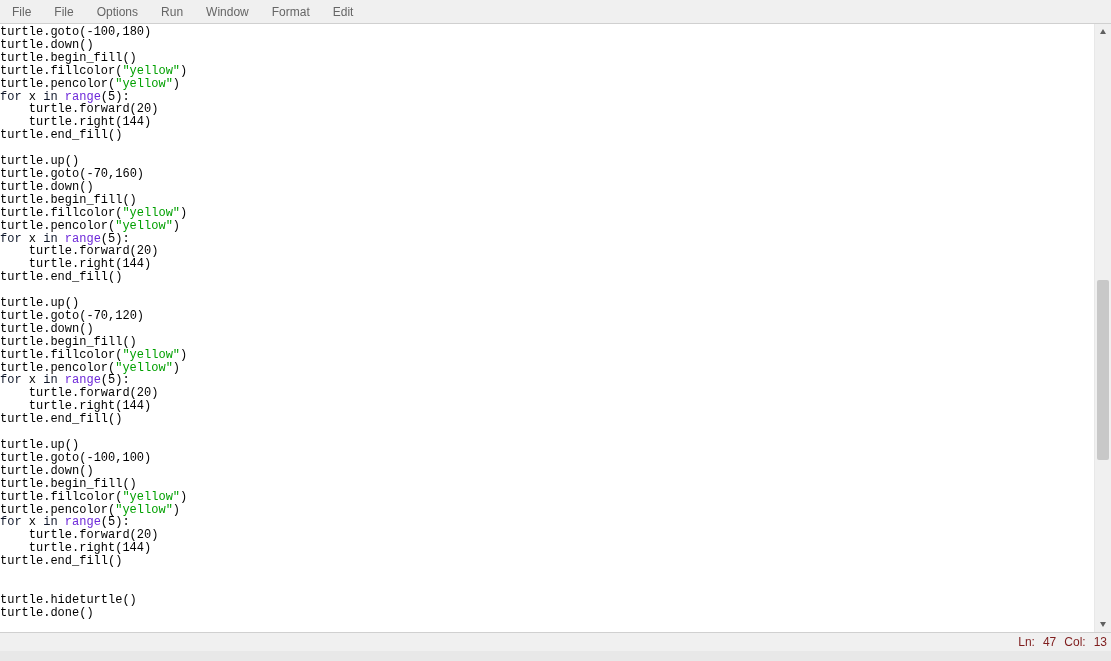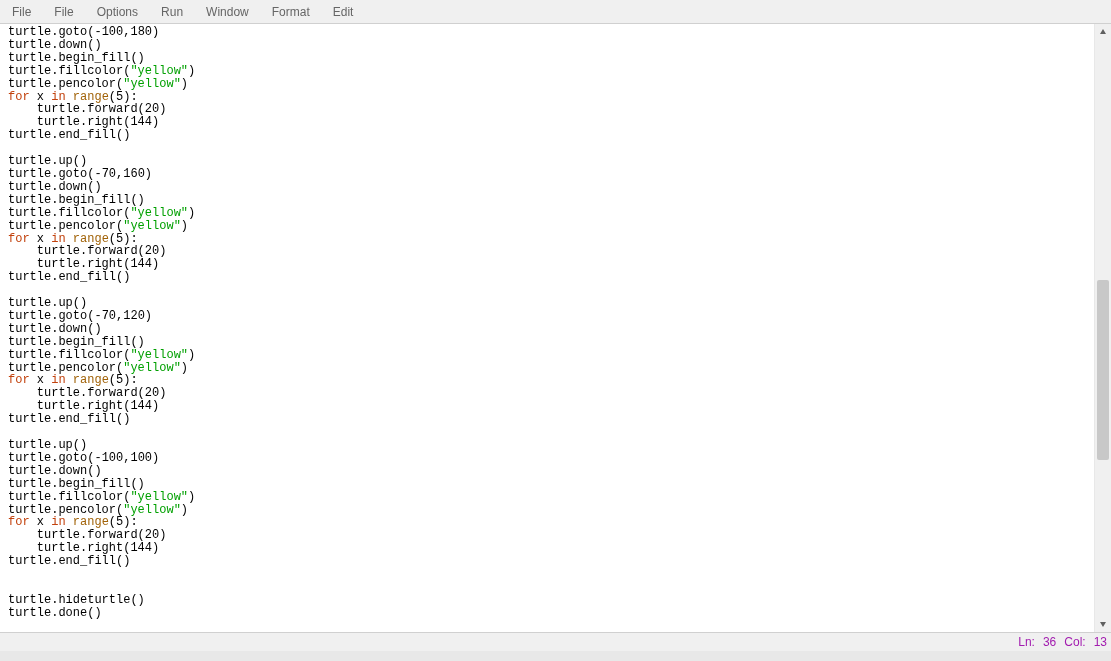--- a/index.html
+++ b/index.html
@@ -1,29 +1,29 @@
 <!DOCTYPE html>
 <html><head>
 <meta charset="utf-8">
 <style>
 html,body{margin:0;padding:0;height:100%;font-family:"Segoe UI",Tahoma,sans-serif;font-size:13px;background:#f0f0f0;color:#333;overflow:hidden}
 .window{display:flex;flex-direction:column;width:1111px;height:661px;background:#fff;box-sizing:border-box}
 .menubar{display:flex;gap:7px;padding:2px 4px;background:#f0f0f0;border-bottom:1px solid #d0d0d0;height:19px;align-items:center}
 .menubar .mi{padding:1px 8px;color:#666;cursor:default;font-size:12px}
 .editor-wrap{flex:1;position:relative;display:flex;background:#fff;overflow:hidden}
-.editor{flex:1;padding:2px 8px;font-family:"Courier New",monospace;font-size:12px;line-height:12.9px;white-space:pre;overflow:hidden;color:#000}
-.kw{color:#c2410c}
-.bi{color:#a16207}
+.editor{flex:1;padding:2px 0;font-family:"Courier New",monospace;font-size:12px;line-height:12.9px;white-space:pre;overflow:hidden;color:#000}
+.kw{color:#0f172a}
+.bi{color:#6d28d9}
 .st{color:#00a000}
 .vscroll{width:16px;background:#f0f0f0;display:flex;flex-direction:column;border-left:1px solid #e8e8e8}
 .sbbtn{height:16px;background:#f0f0f0;display:flex;align-items:center;justify-content:center;color:#666;font-size:8px}
 .sbtrack{flex:1;position:relative}
 .sbthumb{position:absolute;left:2px;right:2px;top:240px;height:180px;background:#c8c8c8;border-radius:2px}
 .statussep{height:1px;background:#d0d0d0}
-.statusbar{height:18px;background:#f0f0f0;display:flex;justify-content:flex-end;align-items:center;padding:0 4px;font-size:12px;color:#a21caf}
+.statusbar{height:18px;background:#f0f0f0;display:flex;justify-content:flex-end;align-items:center;padding:0 4px;font-size:12px;color:#7f1d1d}
 .statusbar span{margin-left:8px}
 .bottom-strip{height:10px;background:#e8e8e8}
 </style>
 </head>
 <body>
 
 <div class="window">
   <div class="menubar">
     <div class="mi">File</div>
     <div class="mi">File</div>
@@ -49,18 +49,18 @@
         <svg width="8" height="8" viewBox="0 0 8 8">
             <path d="M1 2 L7 2 L4 7 Z" fill="#606060"></path>
           </svg>
       </div>
     </div>
   </div>
 
   <div class="statussep"></div>
   <div class="statusbar">
     <span>Ln:</span>
-    <span>36</span>
+    <span>47</span>
     <span>Col:</span>
     <span>13</span>
   </div>
   <div class="bottom-strip"></div>
 </div>
 
 </body></html>

